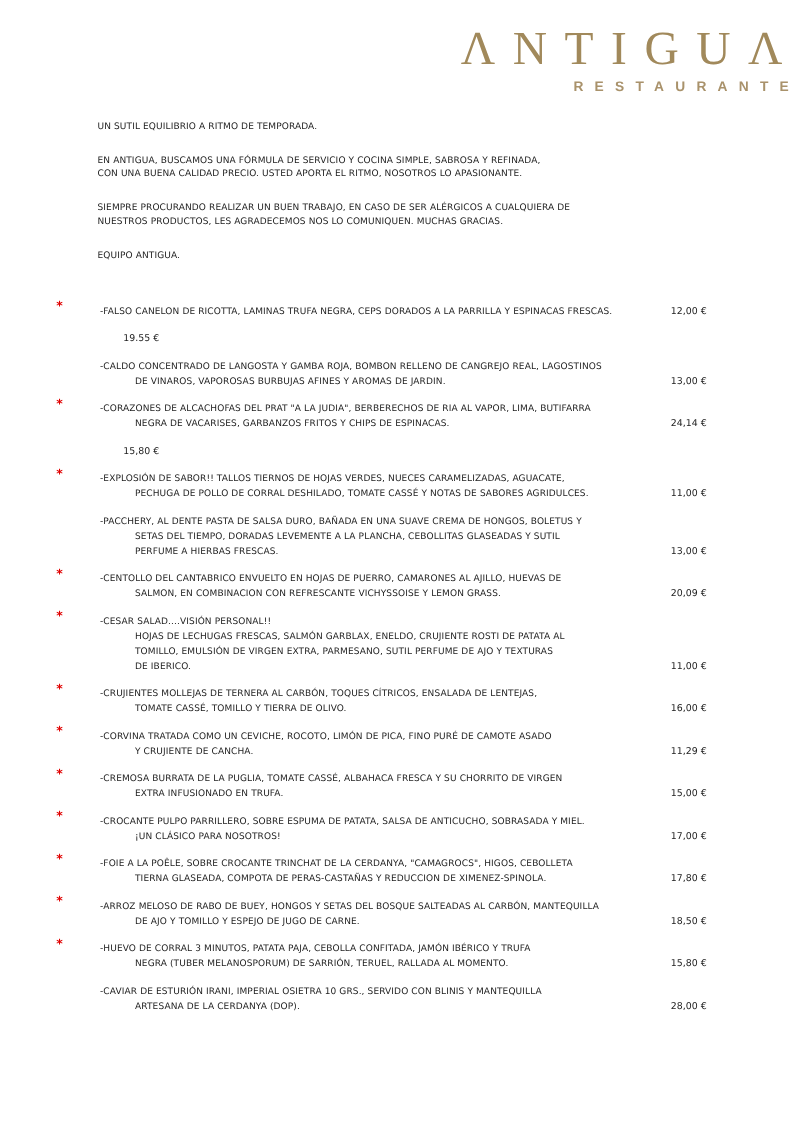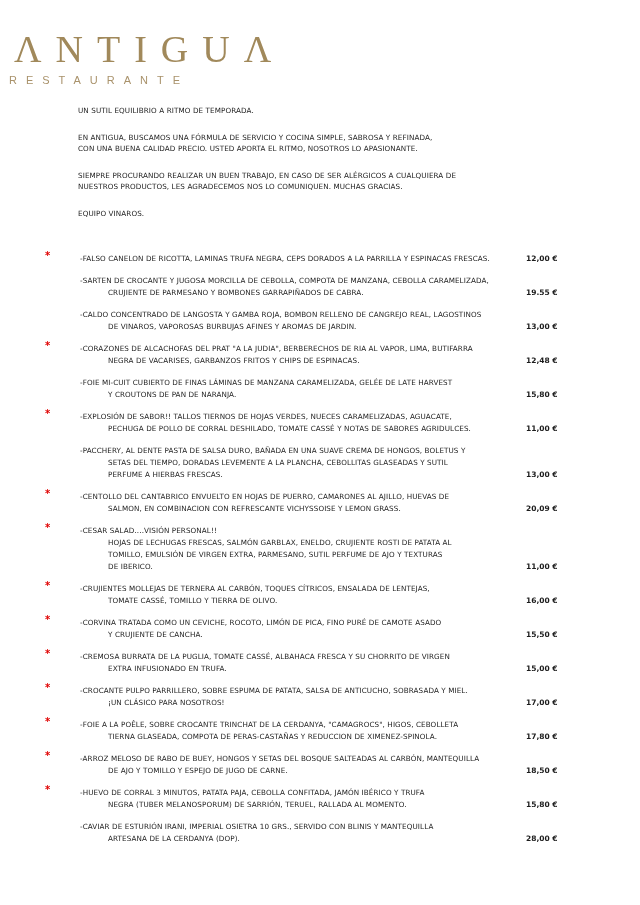--- a/index.html
+++ b/index.html
@@ -8,36 +8,36 @@
     width: 640px;
     height: 905px;
     margin: 0 auto;
     background: #ffffff;
     font-family: "DejaVu Sans", sans-serif;
     color: #1c1c1c;
     overflow: hidden;
     box-sizing: border-box;
   }
   
-  .logo { text-align: left; padding-top: 30px; }
+  .logo { text-align: right; padding-top: 20px; }
   .logo-title {
     font-family: "Liberation Serif", serif;
     font-size: 38px;
     line-height: 38px;
     font-weight: 400;
     letter-spacing: 14px;
     padding-left: 14px; 
     color: #A1895B;
   }
   .logo-subtitle {
     margin-top: 7px;
     font-family: "Liberation Sans", sans-serif;
     font-size: 11px;
     line-height: 11px;
-    font-weight: 400;
+    font-weight: 700;
     letter-spacing: 9px;
     padding-left: 9px;
     color: #A9926B;
   }
   
   .intro {
     margin: 19px 0 0 78px;
     width: 480px;
     font-size: 7.2px;
     line-height: 11px;
@@ -68,73 +68,68 @@
     left: -7px;
     top: -2px;
     color: #E00000;
     font-weight: bold;
     font-size: 10px;
     line-height: 10px;
   }
   .item-price {
     width: 50px;
     padding-left: 8px;
-    text-align: left;
+    text-align: center;
     font-size: 7.5px;
     line-height: 12px;
     white-space: nowrap;
-    font-weight: bold;
   }
 </style>
 </head>
 <body>
 
 <div class="page">
 
   <div class="logo">
     <div class="logo-title" style="color: rgb(161, 137, 91);">ΛNTIGUΛ</div>
     <div class="logo-subtitle">RESTAURANTE</div>
   </div>
 
   <div class="intro">
     <p>UN SUTIL EQUILIBRIO A RITMO DE TEMPORADA.</p>
     <p>EN ANTIGUA, BUSCAMOS UNA FÓRMULA DE SERVICIO Y COCINA SIMPLE, SABROSA Y REFINADA,
 CON UNA BUENA CALIDAD PRECIO.  USTED APORTA EL RITMO, NOSOTROS LO APASIONANTE.</p>
     <p>SIEMPRE PROCURANDO REALIZAR UN BUEN TRABAJO, EN CASO DE SER ALÉRGICOS A CUALQUIERA DE
 NUESTROS PRODUCTOS, LES AGRADECEMOS NOS LO COMUNIQUEN. MUCHAS GRACIAS.</p>
-    <p>EQUIPO VINAROS.</p>
+    <p>EQUIPO ANTIGUA.</p>
   </div>
 
   <div class="menu" id="menu-list">
     <div class="menu-item">
         <div class="item-text"><span class="star" style="color: rgb(224, 0, 0);">*</span>-FALSO CANELON DE RICOTTA, LAMINAS TRUFA NEGRA, CEPS DORADOS A LA PARRILLA Y ESPINACAS FRESCAS.</div>
         <div class="item-price">12,00 €</div>
       </div>
 
     <div class="menu-item">
-        <div class="item-text">-SARTEN DE CROCANTE Y JUGOSA MORCILLA DE CEBOLLA, COMPOTA DE MANZANA, CEBOLLA CARAMELIZADA,
-CRUJIENTE DE PARMESANO Y BOMBONES GARRAPIÑADOS DE CABRA.</div>
         <div class="item-price">19.55 €</div>
       </div>
 
     <div class="menu-item">
         <div class="item-text">-CALDO CONCENTRADO DE LANGOSTA Y GAMBA ROJA, BOMBON RELLENO DE CANGREJO REAL, LAGOSTINOS
 DE VINAROS, VAPOROSAS BURBUJAS AFINES Y AROMAS DE JARDIN.</div>
         <div class="item-price">13,00 €</div>
       </div>
 
     <div class="menu-item">
         <div class="item-text"><span class="star" style="color: rgb(224, 0, 0);">*</span>-CORAZONES DE ALCACHOFAS DEL PRAT "A LA JUDIA", BERBERECHOS DE RIA AL VAPOR, LIMA, BUTIFARRA
 NEGRA DE VACARISES, GARBANZOS FRITOS Y CHIPS DE ESPINACAS.</div>
-        <div class="item-price">12,48 €</div>
-      </div>
-
-    <div class="menu-item">
-        <div class="item-text">-FOIE MI-CUIT CUBIERTO DE FINAS LÁMINAS DE MANZANA CARAMELIZADA, GELÉE DE LATE HARVEST
-Y CROUTONS DE PAN DE NARANJA.</div>
+        <div class="item-price">24,14 €</div>
+      </div>
+
+    <div class="menu-item">
         <div class="item-price">15,80 €</div>
       </div>
 
     <div class="menu-item">
         <div class="item-text"><span class="star" style="color: rgb(224, 0, 0);">*</span>-EXPLOSIÓN DE SABOR!! TALLOS TIERNOS DE HOJAS VERDES, NUECES CARAMELIZADAS, AGUACATE,
 PECHUGA DE POLLO DE CORRAL DESHILADO, TOMATE CASSÉ Y NOTAS DE SABORES AGRIDULCES.</div>
         <div class="item-price">11,00 €</div>
       </div>
 
     <div class="menu-item">
@@ -160,21 +155,21 @@
 
     <div class="menu-item">
         <div class="item-text"><span class="star" style="color: rgb(224, 0, 0);">*</span>-CRUJIENTES MOLLEJAS DE TERNERA AL CARBÓN, TOQUES CÍTRICOS, ENSALADA DE LENTEJAS,
 TOMATE CASSÉ, TOMILLO Y TIERRA DE OLIVO.</div>
         <div class="item-price">16,00 €</div>
       </div>
 
     <div class="menu-item">
         <div class="item-text"><span class="star" style="color: rgb(224, 0, 0);">*</span>-CORVINA TRATADA COMO UN CEVICHE, ROCOTO, LIMÓN DE PICA, FINO PURÉ DE CAMOTE ASADO
 Y CRUJIENTE DE CANCHA.</div>
-        <div class="item-price">15,50 €</div>
+        <div class="item-price">11,29 €</div>
       </div>
 
     <div class="menu-item">
         <div class="item-text"><span class="star" style="color: rgb(224, 0, 0);">*</span>-CREMOSA BURRATA DE LA PUGLIA, TOMATE CASSÉ, ALBAHACA FRESCA Y SU CHORRITO DE VIRGEN
 EXTRA INFUSIONADO EN TRUFA.</div>
         <div class="item-price">15,00 €</div>
       </div>
 
     <div class="menu-item">
         <div class="item-text"><span class="star" style="color: rgb(224, 0, 0);">*</span>-CROCANTE PULPO PARRILLERO, SOBRE ESPUMA DE PATATA, SALSA DE ANTICUCHO, SOBRASADA Y MIEL.

